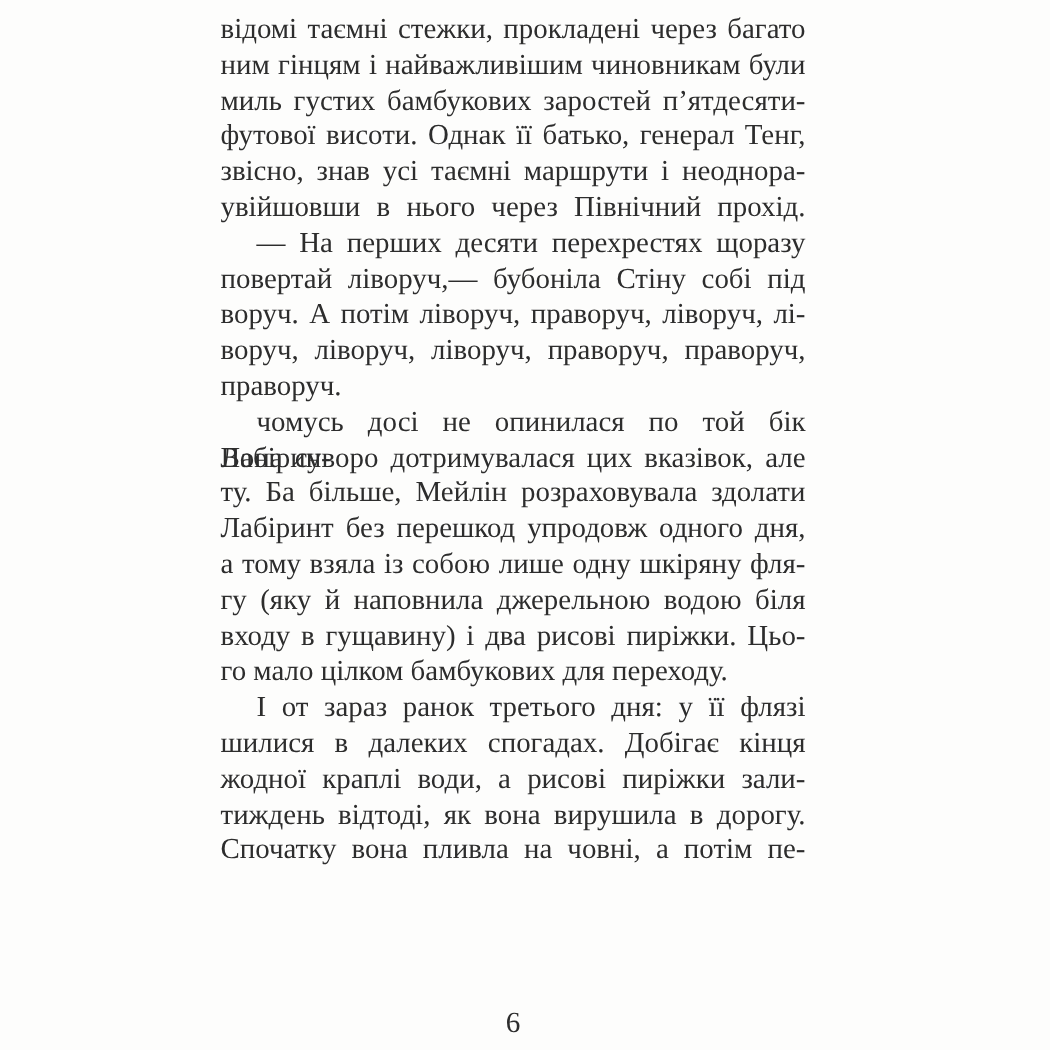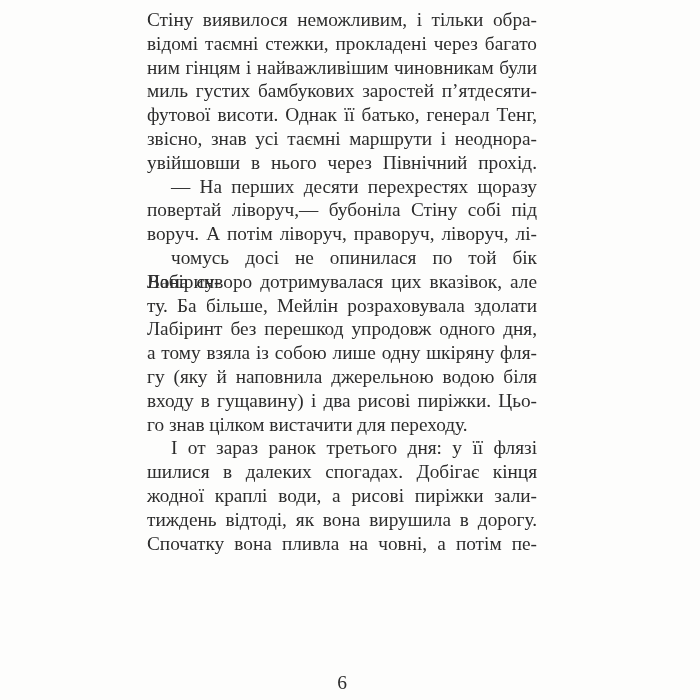--- a/index.html
+++ b/index.html
@@ -55,42 +55,43 @@
     font-size: 19.5px;
     line-height: 23.8px;
   }
 </style>
 </head>
 <body>
 
 <div class="book-page">
   <div class="text-block">
       <div class="para">
-        <div class="line">Стіну виявилося неможливим, і тільки обра-</div>
         <div class="line">відомі таємні стежки, прокладені через багато</div>
         <div class="line">ним гінцям і найважливішим чиновникам були</div>
         <div class="line">миль густих бамбукових заростей п’ятдесяти-</div>
         <div class="line">футової висоти. Однак її батько, генерал Тенг,</div>
         <div class="line">звісно, знав усі таємні маршрути і неоднора-</div>
         <div class="line">увійшовши в нього через Північний прохід.</div>
       </div>
       <div class="para indent">
         <div class="line">— На перших десяти перехрестях щоразу</div>
         <div class="line">повертай ліворуч,— бубоніла Стіну собі під</div>
         <div class="line">воруч. А потім ліворуч, праворуч, ліворуч, лі-</div>
+        <div class="line">воруч, ліворуч, ліворуч, праворуч, праворуч,</div>
+        <div class="line last-left">праворуч.</div>
       </div>
       <div class="para indent">
         <div class="line">чомусь досі не опинилася по той бік Лабірин-</div>
         <div class="line">Вона суворо дотримувалася цих вказівок, але</div>
         <div class="line">ту. Ба більше, Мейлін розраховувала здолати</div>
         <div class="line">Лабіринт без перешкод упродовж одного дня,</div>
         <div class="line">а тому взяла із собою лише одну шкіряну фля-</div>
         <div class="line">гу (яку й наповнила джерельною водою біля</div>
         <div class="line">входу в гущавину) і два рисові пиріжки. Цьо-</div>
-        <div class="line last-left">го знав цілком вистачити для переходу.</div>
+        <div class="line last-left">го мало цілком бамбукових для переходу.</div>
       </div>
       <div class="para indent">
         <div class="line">І от зараз ранок третього дня: у її флязі</div>
         <div class="line">шилися в далеких спогадах. Добігає кінця</div>
         <div class="line">жодної краплі води, а рисові пиріжки зали-</div>
         <div class="line">тиждень відтоді, як вона вирушила в дорогу.</div>
         <div class="line">Спочатку вона пливла на човні, а потім пе-</div>
       </div>
     </div>
   <div class="page-number">6</div>

